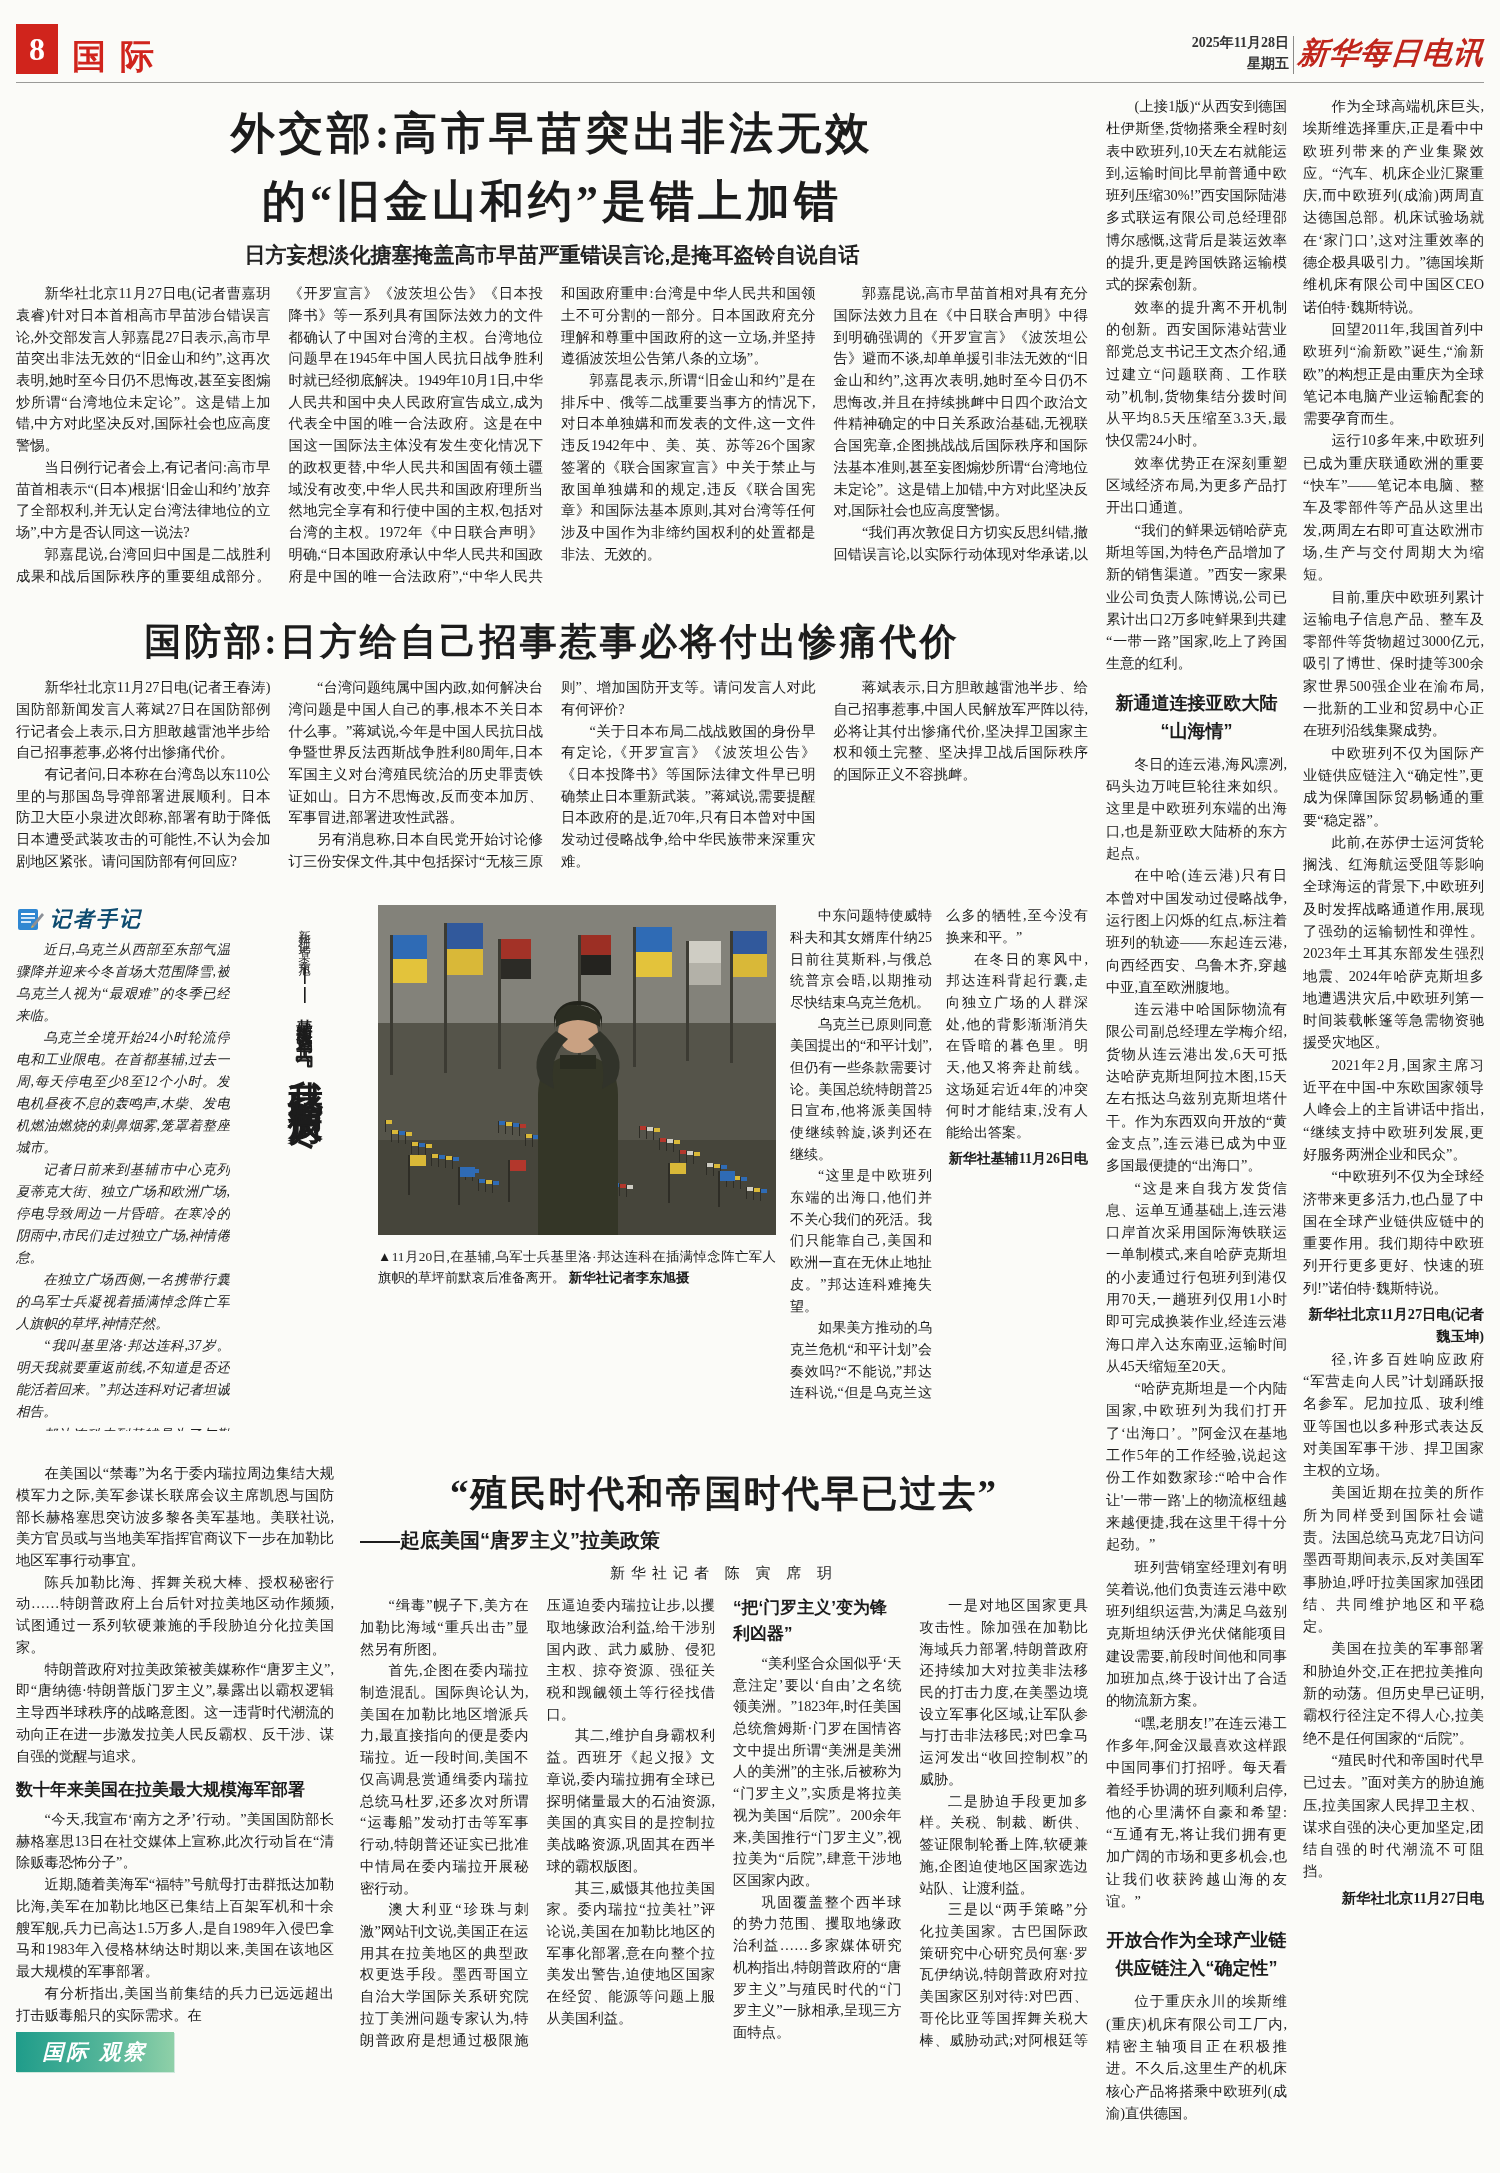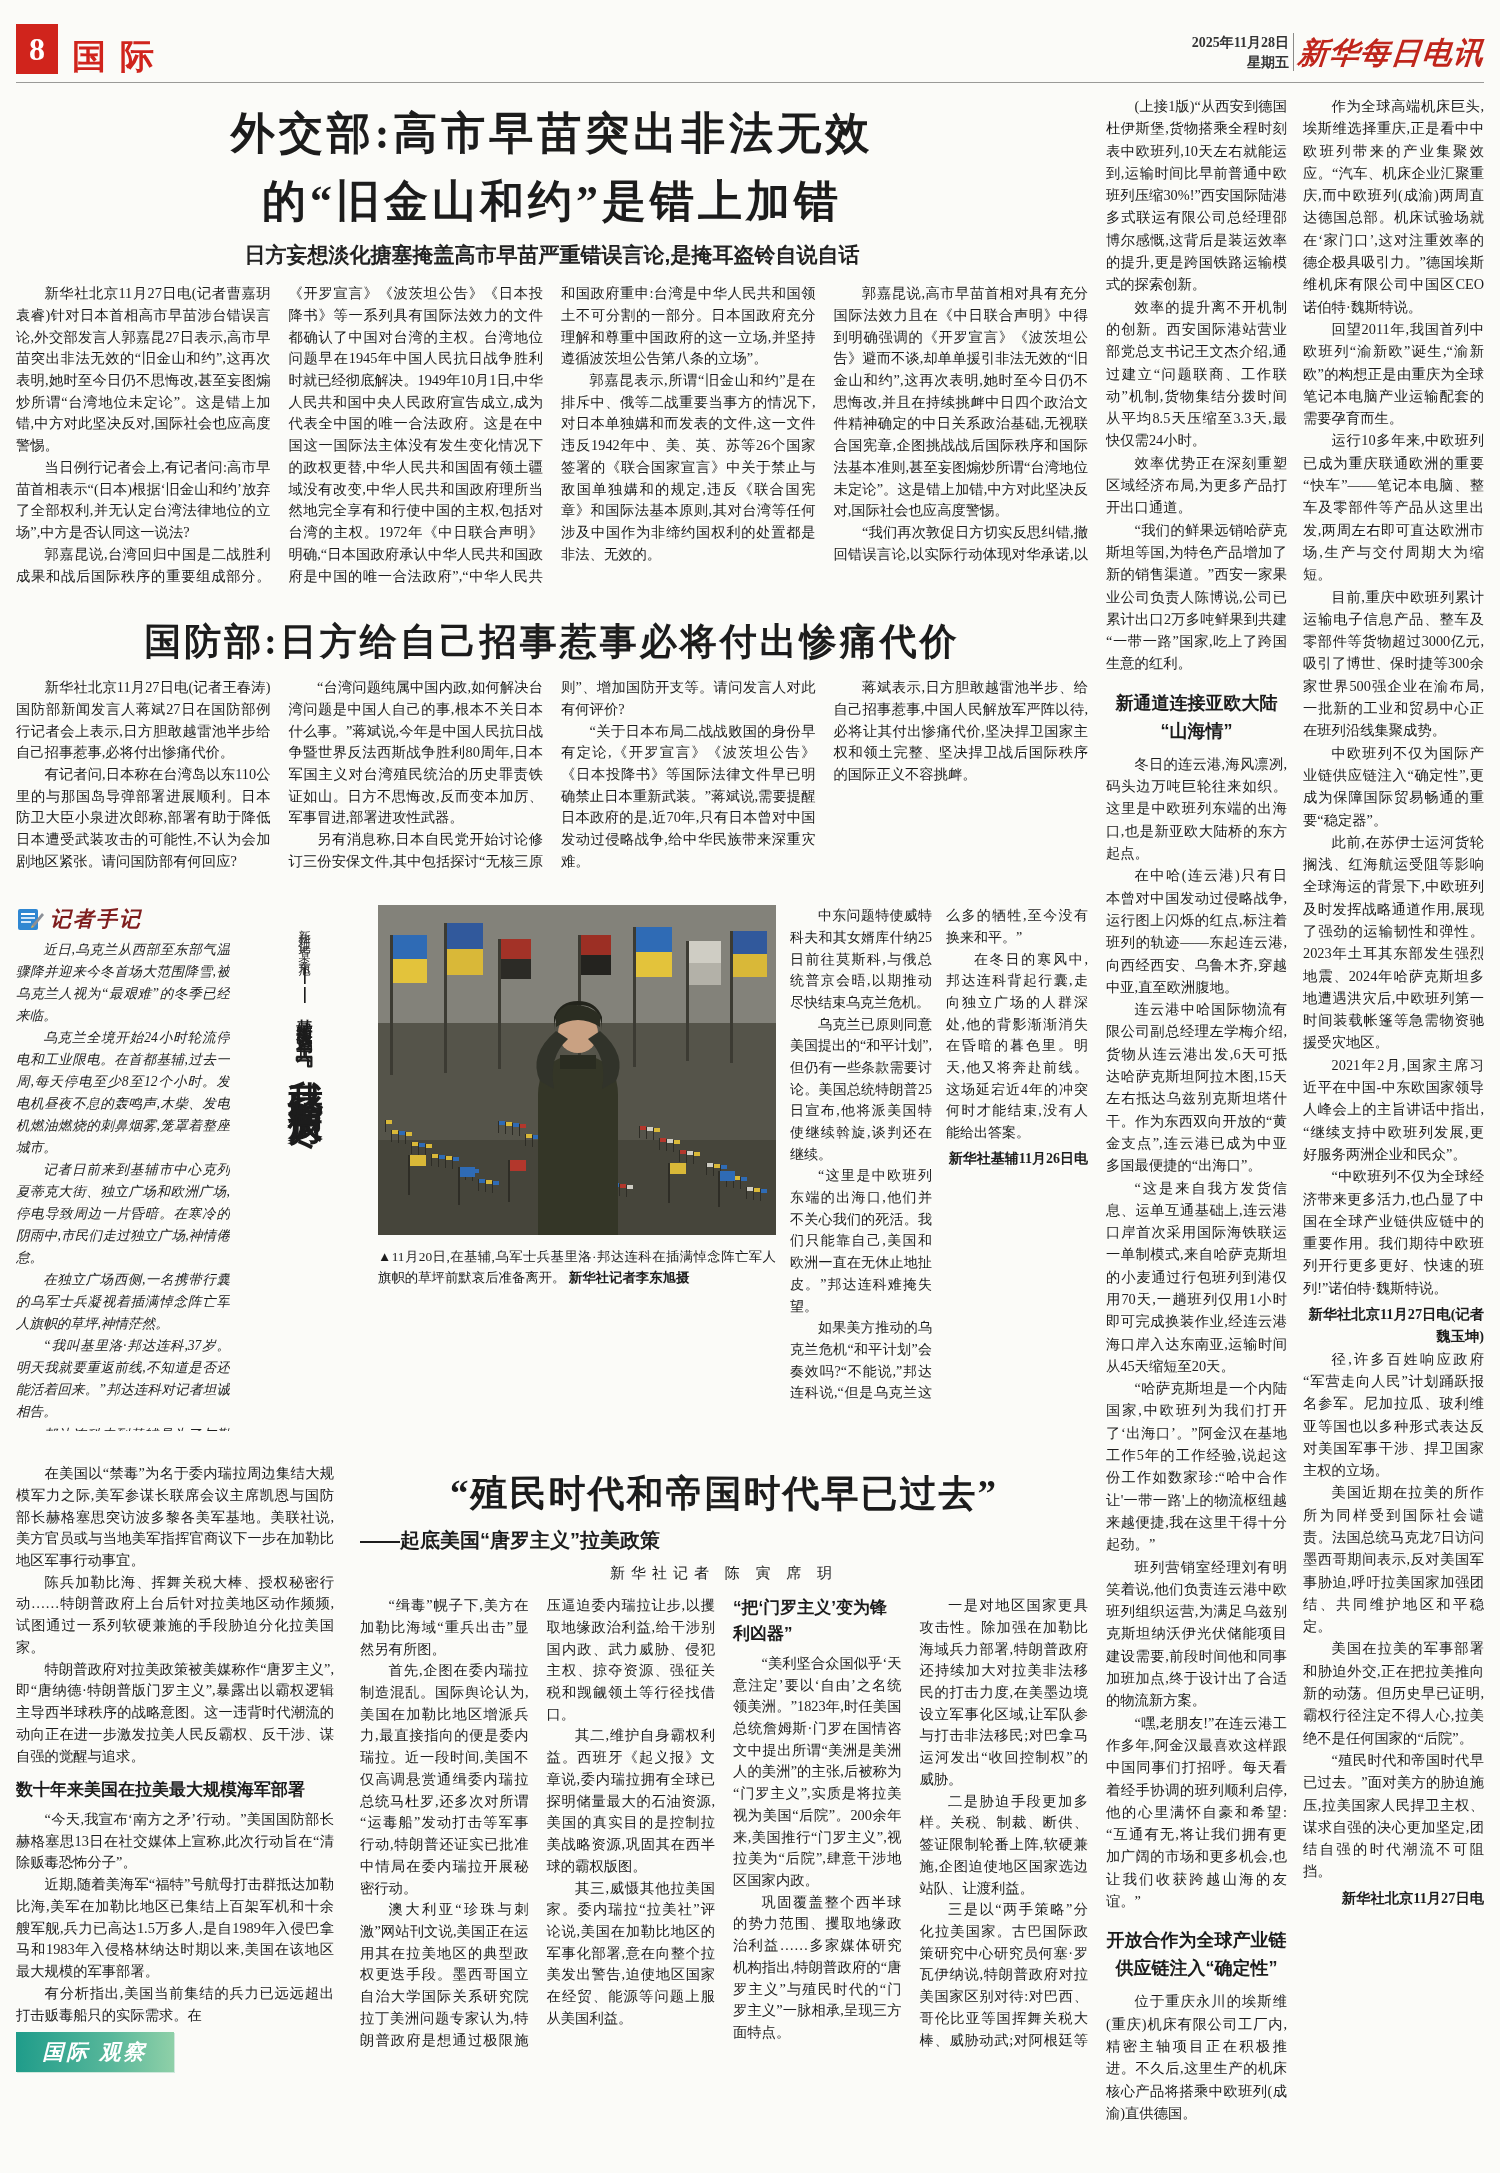--- a/index.html
+++ b/index.html
@@ -8,21 +8,21 @@
     background:#fbfbf8;box-sizing:border-box;padding:18px 16px 14px 16px;
     font-family:"Liberation Serif","DejaVu Serif",serif;color:#1c1c1c;overflow:hidden;
   }
   
   .hdr{display:flex;align-items:flex-end;justify-content:space-between;
        border-bottom:1px solid #9a9a98;padding-bottom:8px;height:56px;}
   .hdr-left{display:flex;align-items:flex-end;gap:14px;}
   .pageno{width:42px;height:50px;background:#d0241c;color:#fff;display:flex;align-items:center;
           justify-content:center;font-size:32px;font-weight:bold;}
   .section-name{color:#d0241c;font-size:34px;font-weight:bold;letter-spacing:14px;line-height:1;}
-  .hdr-right{display:flex;align-items:flex-start;gap:4px;margin-top:42px;}
+  .hdr-right{display:flex;align-items:flex-end;gap:4px;margin-top:42px;}
   .date-block{text-align:right;font-size:14px;font-weight:bold;line-height:1.45;color:#333;}
   .hdr-divider{width:1px;height:38px;background:#8a8a88;}
   .masthead{color:#c0261c;font-size:30px;font-weight:900;font-style:italic;
             font-family:"DejaVu Serif","Liberation Serif",serif;transform:skewX(-5deg);letter-spacing:1px;}
   
   .content{display:flex;gap:18px;margin-top:12px;}
   .main-left{width:1072px;flex:none;}
   .rail{flex:1;min-width:0;}
   
   .hl-big{font-size:44px;font-weight:bold;text-align:center;line-height:1.32;letter-spacing:4px;margin:10px 0 4px;}
@@ -33,21 +33,21 @@
   .cols p{margin:0;text-indent:2em;}
   .cols-4{column-count:4;}
   .art1-body{height:318px;}
   
   .hl-mid{font-size:37px;font-weight:bold;text-align:center;letter-spacing:3px;margin:16px 0 10px;}
   .art2-body{height:214px;}
   
   .feature{display:flex;gap:14px;margin-top:14px;height:542px;}
   .notebook{width:214px;flex:none;overflow:hidden;}
   .nb-badge{display:flex;align-items:center;gap:6px;margin-bottom:6px;}
-  .nb-badge-label{color:#7f1d1d;font-size:21px;font-weight:bold;font-style:italic;letter-spacing:2px;
+  .nb-badge-label{color:#0c4a6e;font-size:21px;font-weight:bold;font-style:italic;letter-spacing:2px;
                   font-family:Liberation Mono, monospace;}
   .notebook-text{font-style:italic;font-size:13.6px;line-height:1.62;text-align:justify;overflow:hidden;height:492px;}
   .notebook-text p{margin:0;text-indent:2em;}
   .vert{width:120px;flex:none;writing-mode:vertical-rl;display:flex;align-items:center;gap:10px;
         padding-top:14px;box-sizing:border-box;}
   .vert-byline{font-size:12.5px;letter-spacing:4px;color:#333;}
   .vert-sub{font-size:16px;font-weight:bold;letter-spacing:3px;font-family:"Liberation Sans","DejaVu Sans",sans-serif;}
   .vert-title{font-size:35px;font-weight:bold;letter-spacing:6px;}
   .photo-col{width:398px;flex:none;display:flex;flex-direction:column;gap:12px;}
   .photo-frame{width:398px;height:330px;flex:none;}

